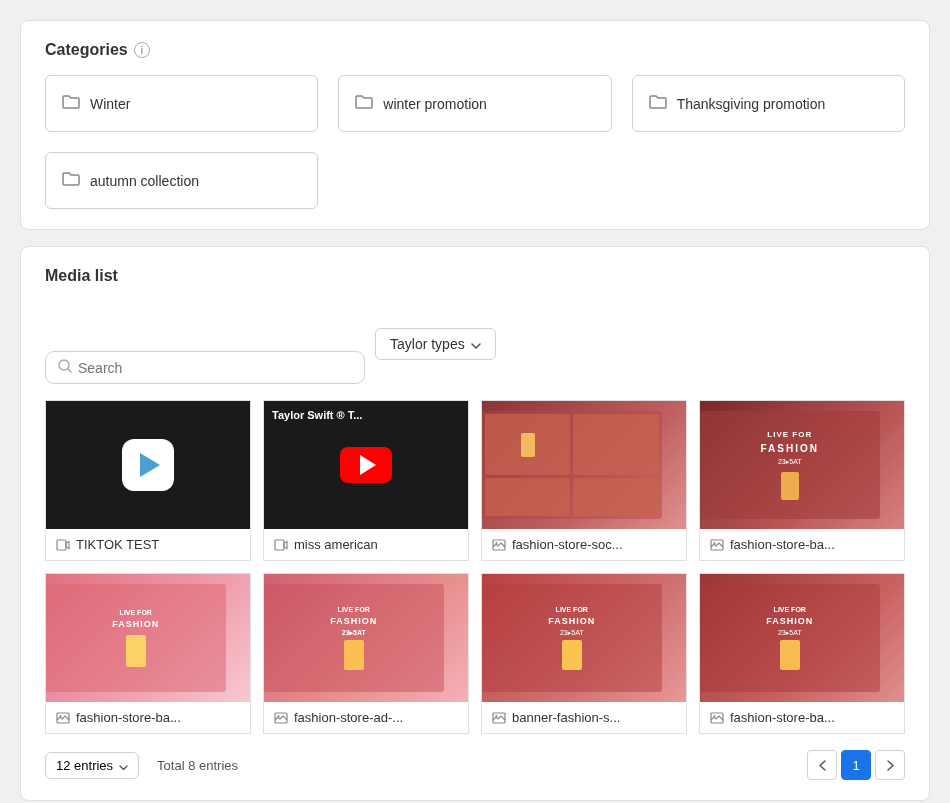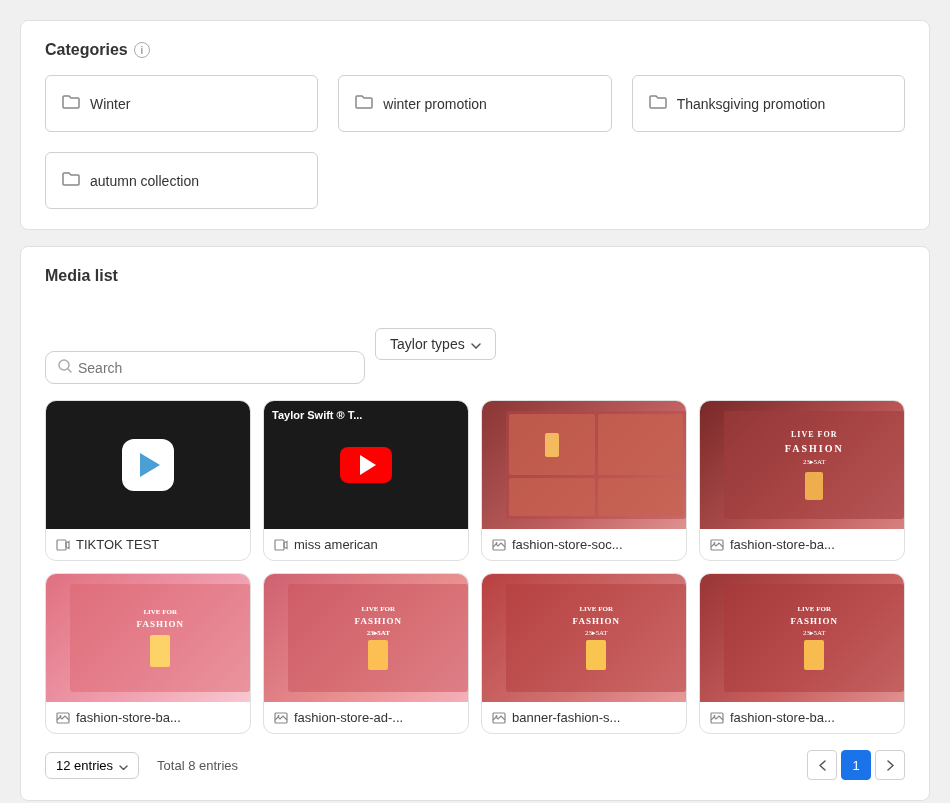--- a/index.html
+++ b/index.html
@@ -108,21 +108,21 @@
       color: #333;
     }
     .media-grid {
       display: grid;
       grid-template-columns: repeat(4, 1fr);
       gap: 12px;
       margin-bottom: 16px;
     }
     .media-card {
       border: 1.5px solid #e0e0e0;
-      border-radius: 11px;
+      border-radius: 0;
       overflow: hidden;
       cursor: pointer;
       transition: box-shadow 0.2s;
     }
     .media-thumb {
       width: 100%;
       height: 128px;
       object-fit: cover;
       display: block;
       position: relative;
@@ -180,22 +180,21 @@
       top: 8px;
       left: 8px;
       color: #fff;
       font-size: 11px;
       font-weight: 600;
     }
     .fashion-thumb {
       background: linear-gradient(135deg, #c0565a 0%, #d4848a 50%, #e8a0a5 100%);
       display: flex;
       align-items: center;
-      justify-content: flex-end;
-      font-family: Liberation Serif, serif;
+      justify-content: flex-start;
     }
     .media-info {
       padding: 8px 10px;
       display: flex;
       align-items: center;
       gap: 6px;
     }
     .media-type-icon {
       color: #888;
       flex-shrink: 0;

